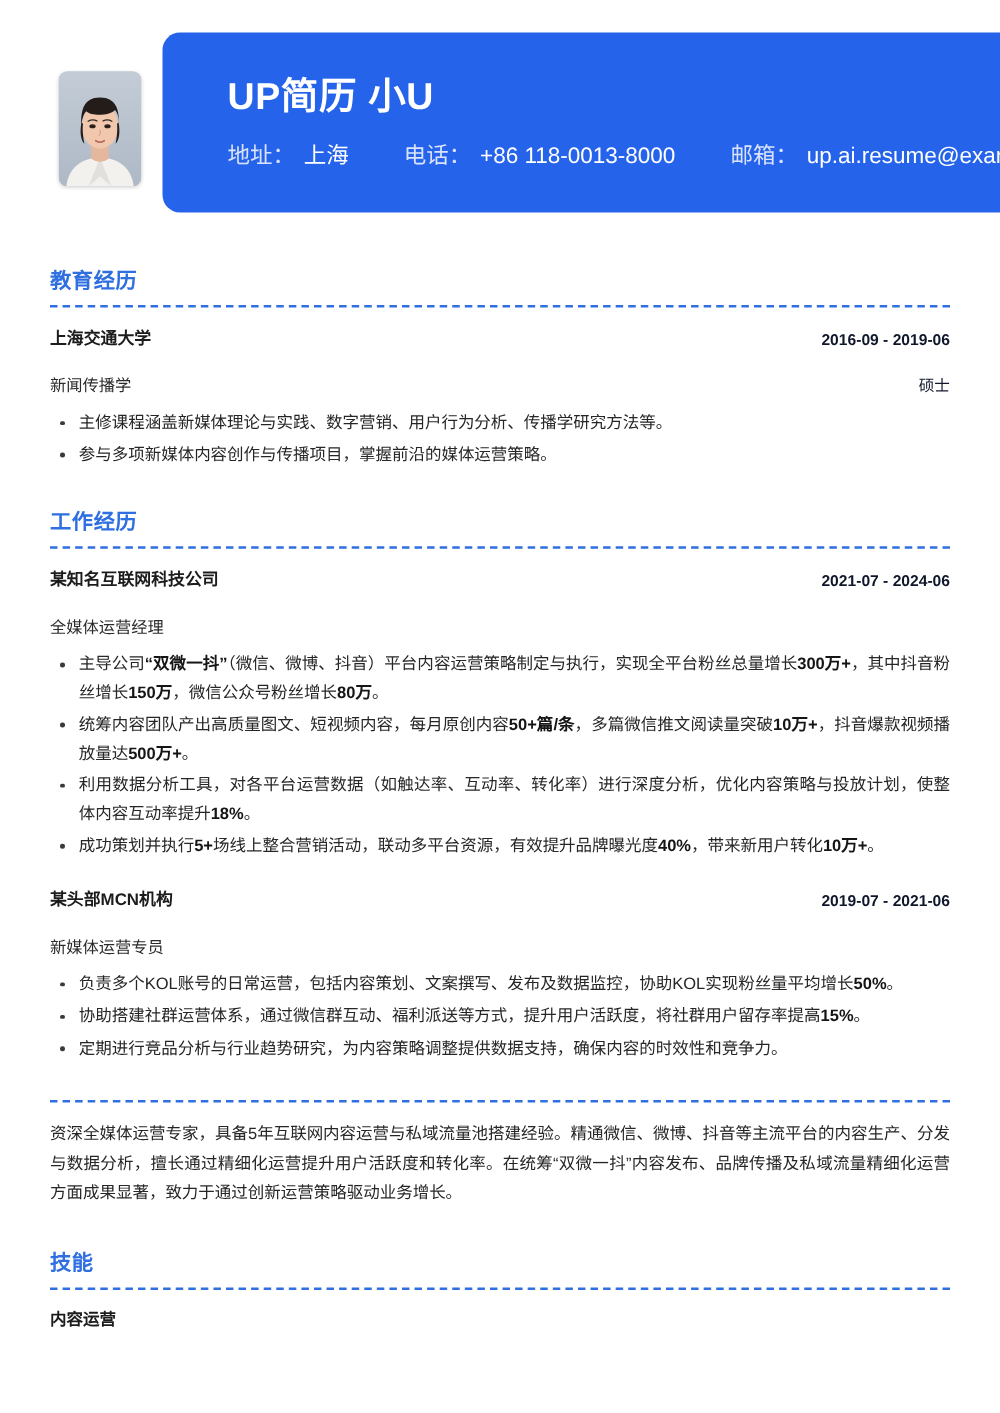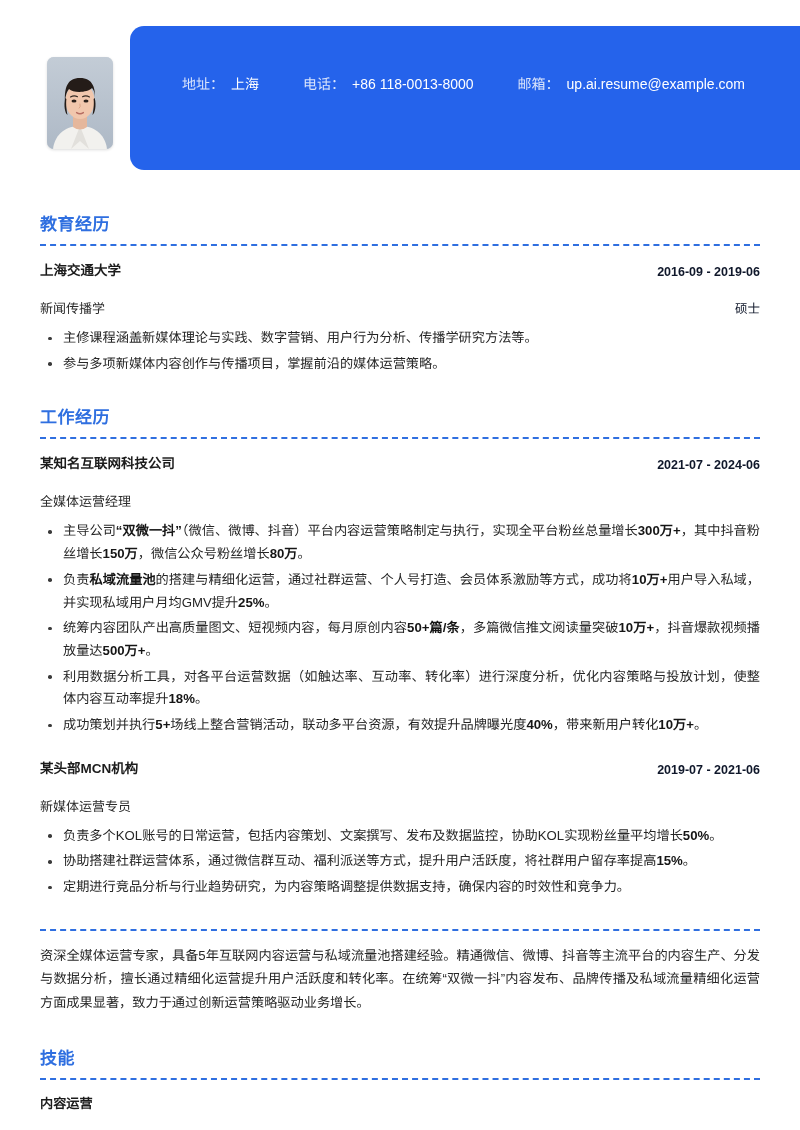--- a/index.html
+++ b/index.html
@@ -37,24 +37,24 @@
   }
   .name {
     color:#ffffff;
     font-size:30px;
     font-weight:700;
     letter-spacing:0.5px;
     line-height:1.2;
     margin-top:10px;
   }
   .contact-row {
-    margin-top:23px;
+    margin-top:13px;
     display:flex;
     align-items:center;
-    font-size:14px;
+    font-size:18px;
     color:#ffffff;
     white-space:nowrap;
   }
   .contact-item { display:flex; align-items:baseline; margin-right:44px; }
   .contact-label { color:#d8e3fb; margin-right:7px; }
   .contact-value { color:#ffffff; }
 
   
   .photo-frame {
     position:absolute;
@@ -162,20 +162,21 @@
   .entry-gap { margin-top:20px; }
 </style>
 </head>
 <body>
 
 <div class="page">
 
   <div class="header">
 
     <div class="header-banner">
+      <div class="name">UP简历 小U</div>
 
       <div class="contact-row">
         <div class="contact-item">
           <span class="contact-label">地址：</span>
           <span class="contact-value">上海</span>
         </div>
         <div class="contact-item">
           <span class="contact-label">电话：</span>
           <span class="contact-value">+86 118-0013-8000</span>
         </div>
@@ -249,21 +250,20 @@
       <div class="entry">
         <div class="entry-head">
           <span class="entry-org">某知名互联网科技公司</span>
           <span class="entry-date">2021-07 - 2024-06</span>
         </div>
         <div class="entry-sub">
           <span class="entry-role">全媒体运营经理</span>
         </div>
         <ul class="bullets">
           <li>主导公司<b>“双微一抖”</b>（微信、微博、抖音）平台内容运营策略制定与执行，实现全平台粉丝总量增长<b>300万+</b>，其中抖音粉丝增长<b>150万</b>，微信公众号粉丝增长<b>80万</b>。</li>
-          <li>负责<b>私域流量池</b>的搭建与精细化运营，通过社群运营、个人号打造、会员体系激励等方式，成功将<b>10万+</b>用户导入私域，并实现私域用户月均GMV提升<b>25%</b>。</li>
           <li>统筹内容团队产出高质量图文、短视频内容，每月原创内容<b>50+篇/条</b>，多篇微信推文阅读量突破<b>10万+</b>，抖音爆款视频播放量达<b>500万+</b>。</li>
           <li>利用数据分析工具，对各平台运营数据（如触达率、互动率、转化率）进行深度分析，优化内容策略与投放计划，使整体内容互动率提升<b>18%</b>。</li>
           <li>成功策划并执行<b>5+</b>场线上整合营销活动，联动多平台资源，有效提升品牌曝光度<b>40%</b>，带来新用户转化<b>10万+</b>。</li>
         </ul>
       </div>
 
       <div class="entry entry-gap">
         <div class="entry-head">
           <span class="entry-org">某头部MCN机构</span>
           <span class="entry-date">2019-07 - 2021-06</span>

